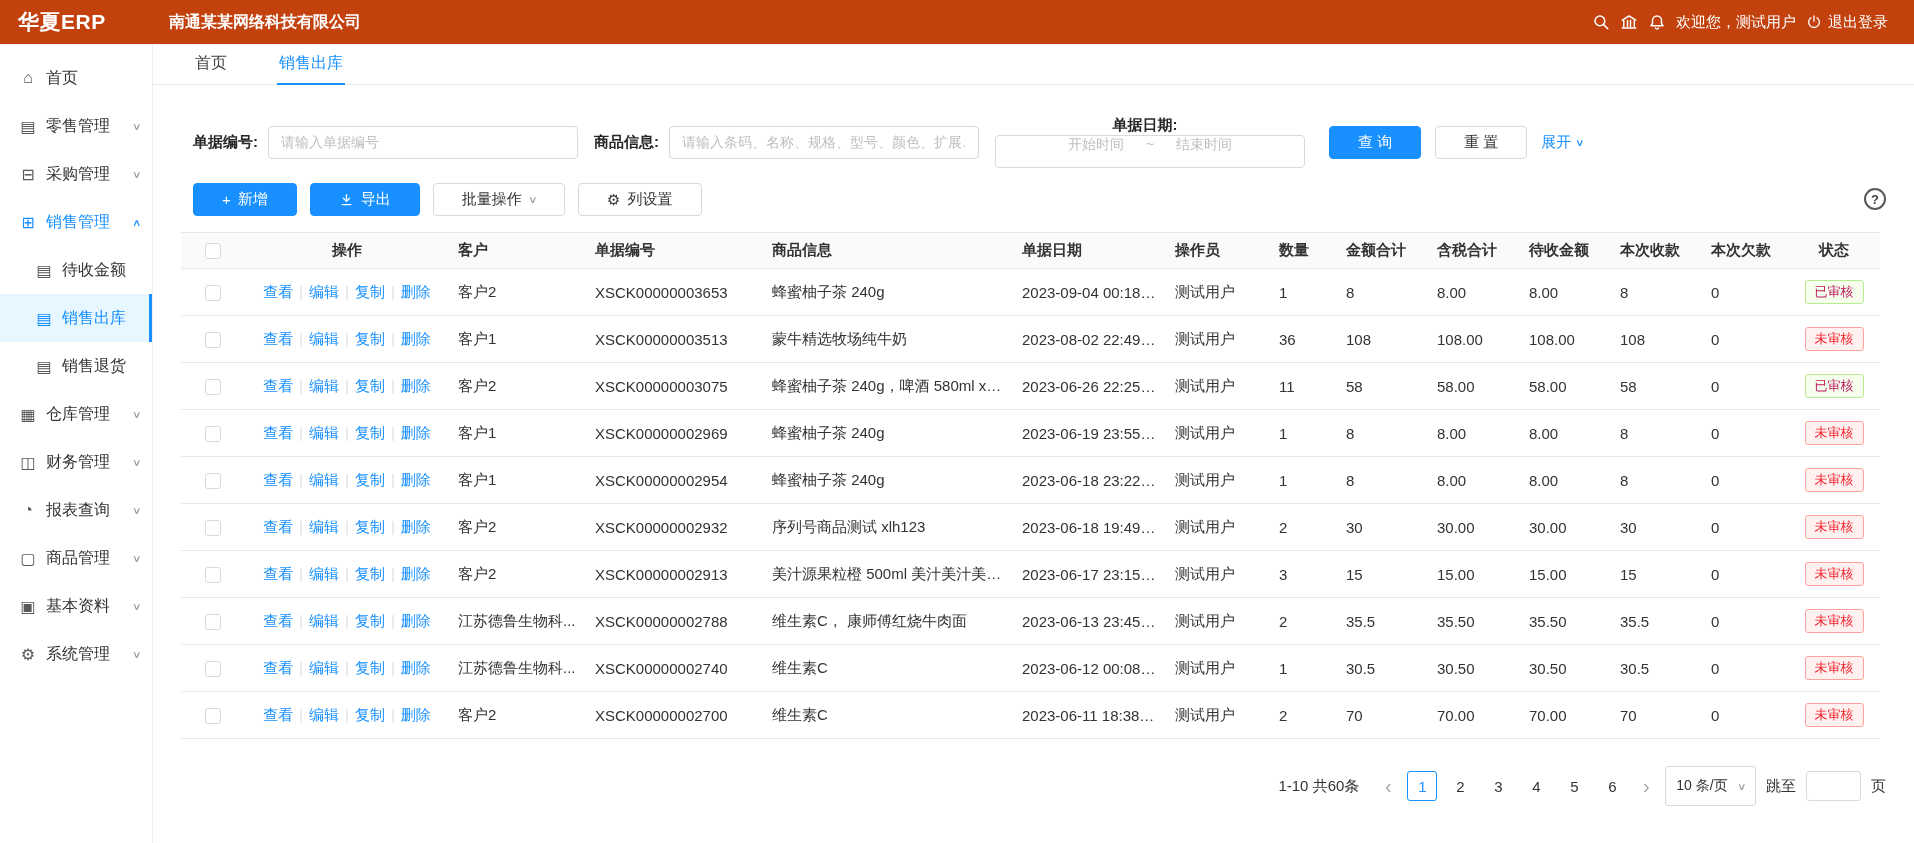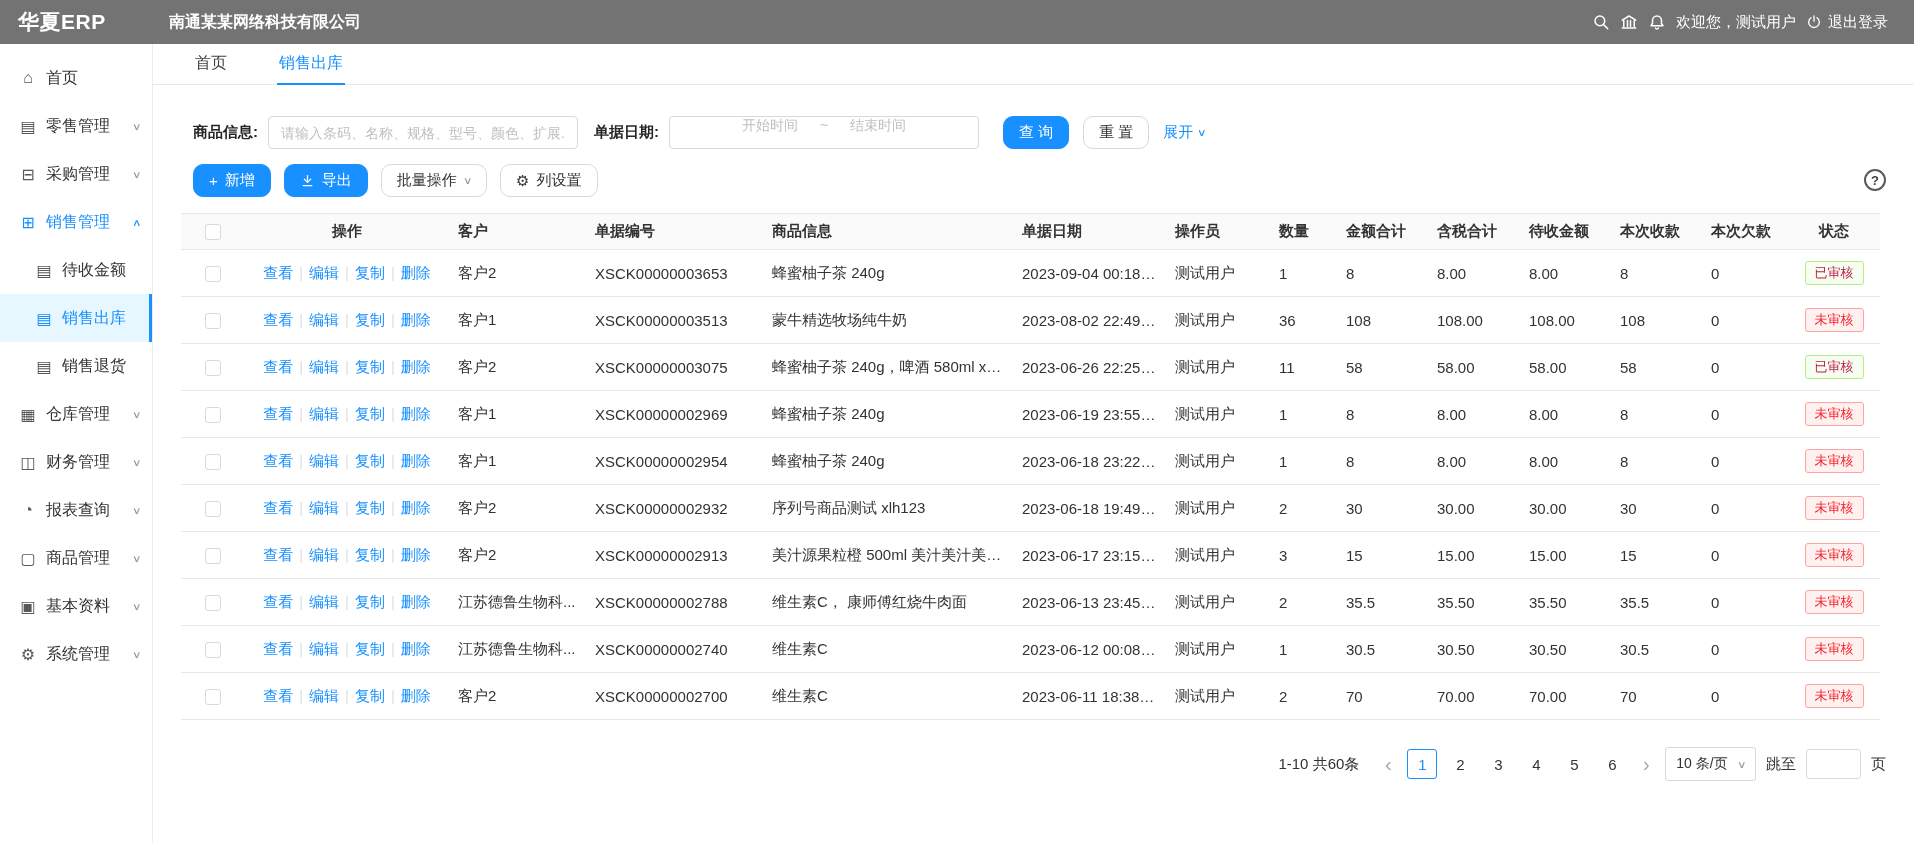--- a/index.html
+++ b/index.html
@@ -1,21 +1,21 @@
 <!DOCTYPE html>
 <html><head>
 <meta charset="utf-8">
 <style>
   * { box-sizing: border-box; }
   html,body { margin:0; padding:0; background:#fff; }
   body { font-family:"Liberation Sans","DejaVu Sans",sans-serif; color:#262626; }
   .app { width:1914px; height:843px; display:flex; flex-direction:column; overflow:hidden; background:#fff; }
 
   
-  .topbar { flex:0 0 44px; height:44px; background:#737373; display:flex; align-items:center; color:#fff; }
+  .topbar { flex:0 0 44px; height:44px; background:#c2410c; display:flex; align-items:center; color:#fff; }
   .logo { width:153px; padding-left:18px; font-size:21px; font-weight:800; letter-spacing:0.5px; white-space:nowrap; }
   .company { font-size:16px; font-weight:600; margin-left:16px; white-space:nowrap; }
   .topbar-right { margin-left:auto; display:flex; align-items:center; gap:10px; padding-right:26px; font-size:15px; }
   .tb-icon { display:flex; cursor:pointer; }
   .tb-icon svg { width:18px; height:18px; display:block; }
   .logout { display:inline-flex; align-items:center; gap:6px; cursor:pointer; white-space:nowrap; }
   .logout svg { width:16px; height:16px; }
 
   
   .body { flex:1; display:flex; overflow:hidden; }
@@ -41,21 +41,21 @@
   
   .content { padding:0 28px; }
 
   .filter-row { display:flex; align-items:center; margin:31px 0 0 12px; }
   .filter-group { display:flex; align-items:center; margin-right:16px; }
   .filter-group label { font-size:15px; font-weight:700; color:#262626; margin-right:10px; white-space:nowrap; }
   .text-input { width:310px; height:33px; border:1px solid #d9d9d9; border-radius:4px; padding:0 12px; font-size:14px; color:#262626; font-family:inherit; outline:none; }
   .text-input::placeholder { color:#bfbfbf; }
   .date-range { width:310px; height:33px; border:1px solid #d9d9d9; border-radius:4px; display:flex; align-items:flex-start; justify-content:center; gap:22px; font-size:14px; color:#bfbfbf; cursor:pointer; }
 
-  .btn { height:33px; padding:0 15px; border:1px solid #d9d9d9; border-radius:10px; background:#fff; color:#333; font-size:15px; font-family:inherit; display:inline-flex; align-items:center; gap:7px; cursor:pointer; white-space:nowrap; }
+  .btn { height:33px; padding:0 28px; border:1px solid #d9d9d9; border-radius:4px; background:#fff; color:#333; font-size:15px; font-family:inherit; display:inline-flex; align-items:center; gap:7px; cursor:pointer; white-space:nowrap; }
   .btn.primary { background:#1890ff; border-color:#1890ff; color:#fff; }
   .btn .bicon { font-size:15px; line-height:1; }
   .btn svg { width:15px; height:15px; }
   .btn .chev, .expand-link .chev { font-size:10px; transform:scaleX(1.3); color:#999; }
   .search-btn { margin-left:24px; }
   .reset-btn { margin-left:14px; }
   .expand-link { color:#1890ff; font-size:15px; margin-left:14px; display:inline-flex; align-items:center; gap:5px; cursor:pointer; }
   .expand-link .chev { color:#1890ff; }
 
   .toolbar { display:flex; align-items:center; gap:13px; margin:15px 0 16px 12px; position:relative; }
@@ -77,21 +77,21 @@
   .tag { display:inline-block; padding:3px 9px; font-size:13px; line-height:1.25; border-radius:3px; border:1px solid; }
   .tag.approved { color:#be185d; border-color:#b7eb8f; background:#f6ffed; }
   .tag.pending  { color:#f5222d; border-color:#ffa39e; background:#fff1f0; }
 
   
   .pagination { display:flex; align-items:center; justify-content:flex-end; gap:10px; margin-top:27px; font-size:15px; color:#333; }
   .pages { display:inline-flex; align-items:center; gap:8px; }
   .page-btn { min-width:30px; height:30px; display:inline-flex; align-items:center; justify-content:center; border-radius:3px; cursor:pointer; color:#333; }
   .page-btn.active { border:1px solid #1890ff; color:#1890ff; }
   .page-btn.nav { color:#a6a6a6; font-size:20px; min-width:18px; }
-  .select { height:34px; border:1px solid #d9d9d9; border-radius:3px; display:inline-flex; align-items:center; gap:10px; padding:11px 10px; font-size:14px; cursor:pointer; }
+  .select { height:40px; border:1px solid #d9d9d9; border-radius:3px; display:inline-flex; align-items:center; gap:10px; padding:11px 10px; font-size:14px; cursor:pointer; }
   .select .chev { font-size:10px; color:#999; transform:scaleX(1.3); }
   .jump-input { width:55px; height:30px; border:1px solid #d9d9d9; border-radius:3px; outline:none; font-family:inherit; font-size:14px; padding:0 8px; }
   .total { margin-right:10px;text-align:right; }
 </style>
 </head>
 <body>
 
 <div class="app">
 
   <header class="topbar">
@@ -202,24 +202,28 @@
     <main class="main">
       <div class="tabbar">
         <div class="tab">首页</div>
         <div class="tab active">销售出库</div>
       </div>
 
       <div class="content">
 
         <div class="filter-row">
           <div class="filter-group">
+            <label>单据编号:</label>
+            <input class="text-input" placeholder="请输入单据编号" style="">
+          </div>
+          <div class="filter-group">
             <label>商品信息:</label>
             <input class="text-input" placeholder="请输入条码、名称、规格、型号、颜色、扩展..." style="">
           </div>
-          <div class="filter-group" style="margin-right:0;">
+          <div class="filter-group" style="margin-right:0;flex-direction:column;">
             <label>单据日期:</label>
             <div class="date-range">
               <span>开始时间</span>
               <span>~</span>
               <span>结束时间</span>
             </div>
           </div>
           <button class="btn primary search-btn">查 询</button>
           <button class="btn reset-btn">重 置</button>
           <a class="expand-link">

